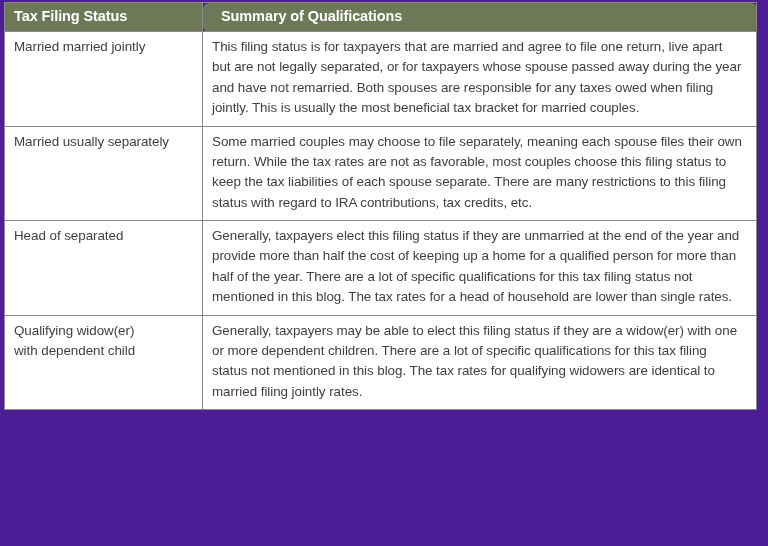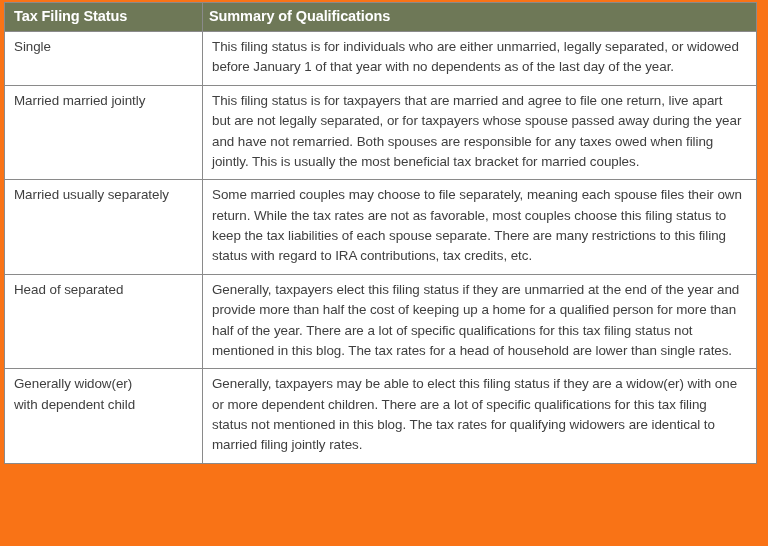--- a/index.html
+++ b/index.html
@@ -11,21 +11,21 @@
   body {
     width: 768px;
     height: 546px;
     font-family: "Liberation Sans", sans-serif;
     overflow: hidden;
   }
   .page {
     position: relative;
     width: 768px;
     height: 546px;
-    background: #f97316;
+    background: #4c1d95;
     box-sizing: border-box;
   }
   .table-wrap {
     position: absolute;
     left: 4px;
     top: 2px;
     width: 752px;
   }
   table.tax-table {
     width: 752px;
@@ -43,21 +43,21 @@
     font-size: 14.5px;
     text-align: left;
     padding: 5px 8px 6px 8px;
     border: 1px solid #8a8a8a;
     line-height: 1.15;
     letter-spacing: -0.1px;
     vertical-align: middle;
     height: 17px;
   }
   thead th.th-status { padding-left: 9px; }
-  thead th.th-summary { padding-left: 6px; }
+  thead th.th-summary { padding-left: 18px; border-radius: 6px; }
 
   tbody td {
     border: 1px solid #8a8a8a;
     vertical-align: top;
     color: #3f3f3f;
     font-size: 13.4px;
     line-height: 1.52;
     padding: 5px 9px 7px 9px;
     background: #ffffff;
     letter-spacing: -0.05px;
@@ -81,36 +81,32 @@
         <col class="col-summary">
       </colgroup>
       <thead>
         <tr>
           <th class="th-status">Tax Filing Status</th>
           <th class="th-summary">Summary of Qualifications</th>
         </tr>
       </thead>
       <tbody>
         <tr>
-          <td class="cell-status">Single</td>
-          <td class="cell-summary">This filing status is for individuals who are either unmarried, legally separated, or widowed before January 1 of that year with no dependents as of the last day of the year.</td>
-        </tr>
-        <tr>
           <td class="cell-status">Married married jointly</td>
           <td class="cell-summary">This filing status is for taxpayers that are married and agree to file one return, live apart but are not legally separated, or for taxpayers whose spouse passed away during the year and have not remarried. Both spouses are responsible for any taxes owed when filing jointly. This is usually the most beneficial tax bracket for married couples.</td>
         </tr>
         <tr>
           <td class="cell-status">Married usually separately</td>
           <td class="cell-summary">Some married couples may choose to file separately, meaning each spouse files their own return. While the tax rates are not as favorable, most couples choose this filing status to keep the tax liabilities of each spouse separate. There are many restrictions to this filing status with regard to IRA contributions, tax credits, etc.</td>
         </tr>
         <tr>
           <td class="cell-status">Head of separated</td>
           <td class="cell-summary">Generally, taxpayers elect this filing status if they are unmarried at the end of the year and provide more than half the cost of keeping up a home for a qualified person for more than half of the year. There are a lot of specific qualifications for this tax filing status not mentioned in this blog. The tax rates for a head of household are lower than single rates.</td>
         </tr>
         <tr>
-          <td class="cell-status">Generally widow(er)
+          <td class="cell-status">Qualifying widow(er)
 with dependent child</td>
           <td class="cell-summary">Generally, taxpayers may be able to elect this filing status if they are a widow(er) with one or more dependent children. There are a lot of specific qualifications for this tax filing status not mentioned in this blog. The tax rates for qualifying widowers are identical to married filing jointly rates.</td>
         </tr>
       </tbody>
     </table>
   </div>
 </div>
 
 </body></html>

